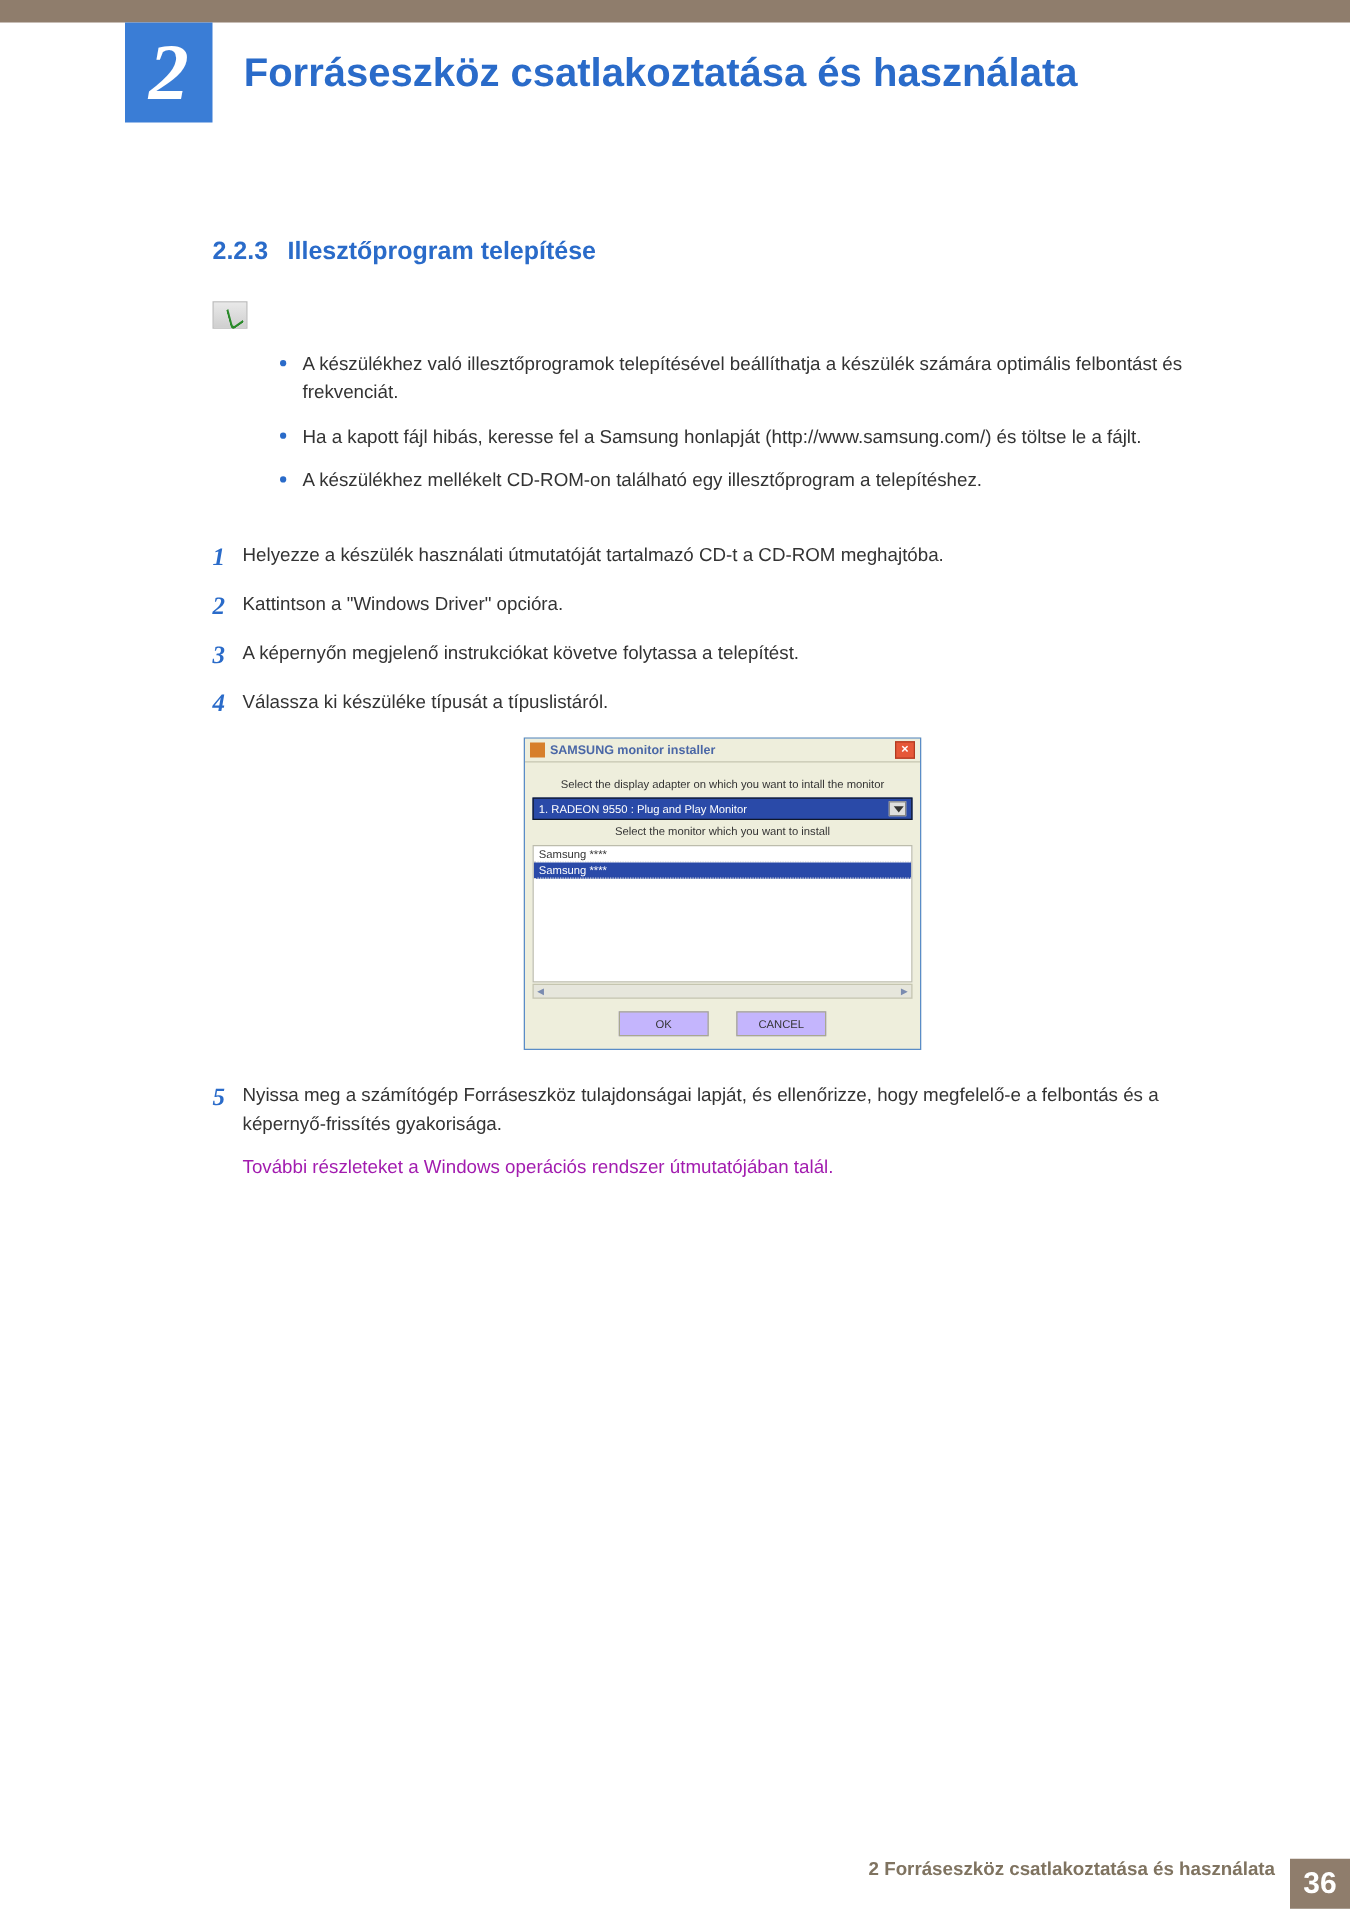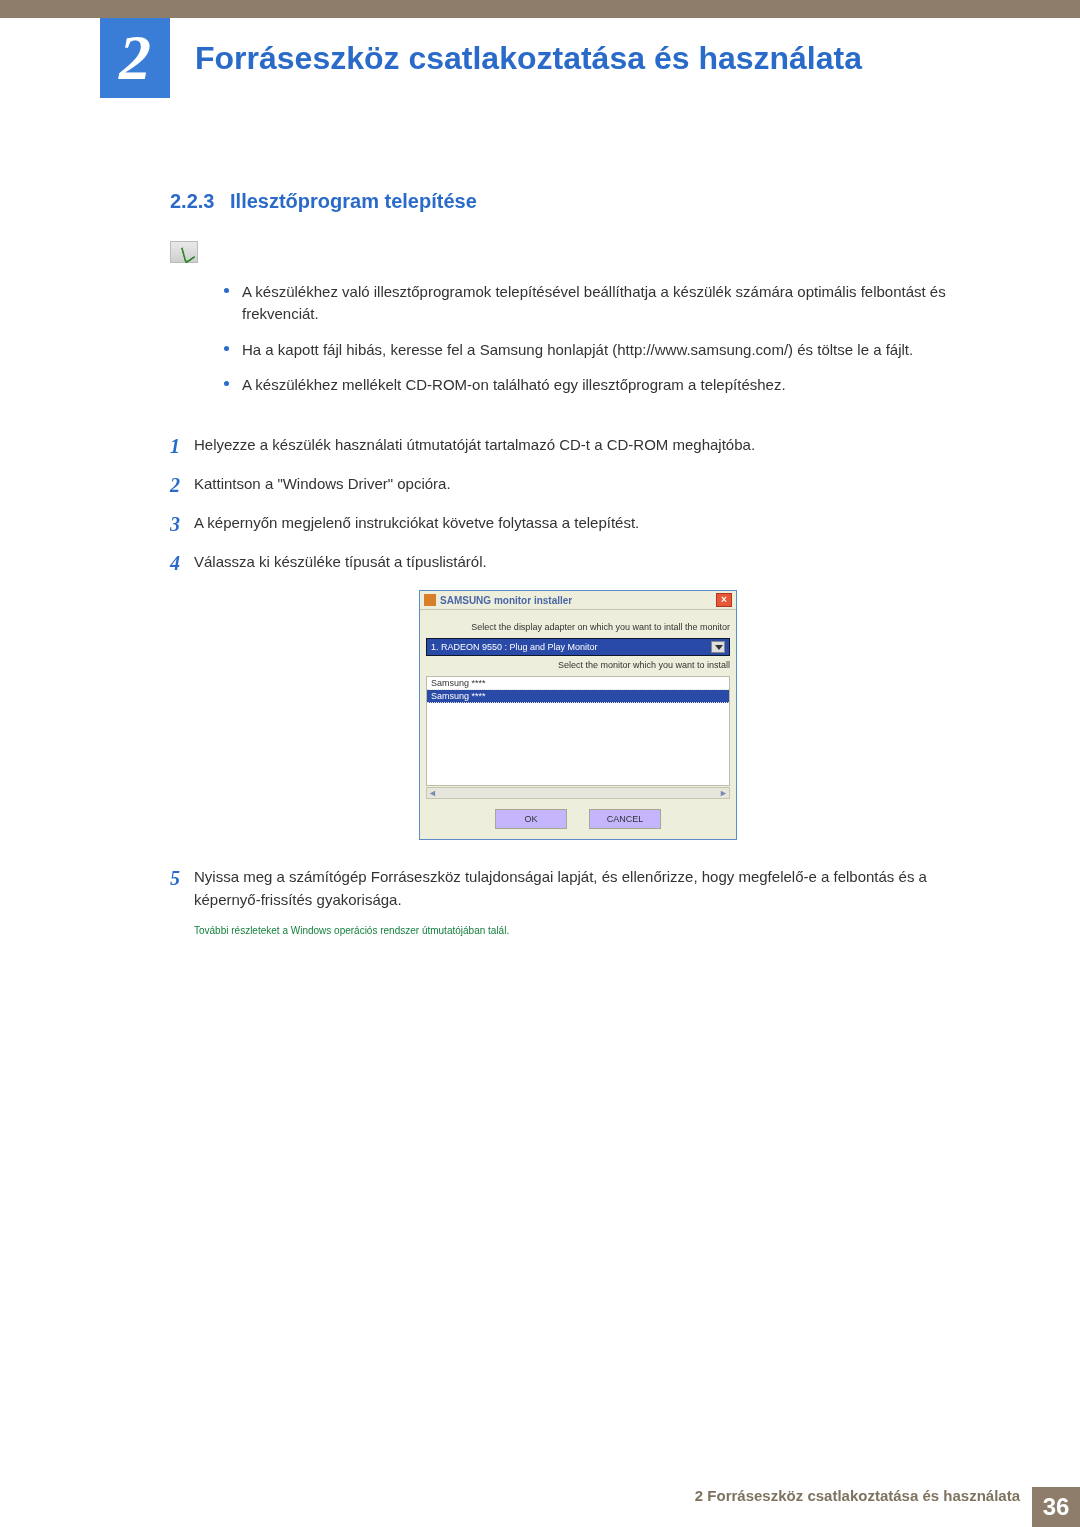--- a/index.html
+++ b/index.html
@@ -117,23 +117,23 @@
     color: #2a6bc9;
     font-style: italic;
     font-size: 20px;
     font-family: Georgia, serif;
     font-weight: bold;
     margin-top: -3px;
   }
   .step-text { flex: 1; }
   .step-extra {
     margin-left: 24px;
-    font-size: 10px;
+    font-size: 15px;
     line-height: 1.5;
-    color: #15803d;
+    color: #a21caf;
     margin-top: 8px;
   }
 
   
   .dialog-wrap {
     display: flex;
     justify-content: center;
     margin: 2px 0 26px 0;
   }
   .dialog {
@@ -170,21 +170,21 @@
     color: #fff;
     font-size: 10px;
     line-height: 12px;
     text-align: center;
     font-weight: bold;
   }
   .dialog-body {
     padding: 8px 6px 10px 6px;
   }
   .dlg-text {
-    text-align: right;
+    text-align: center;
     font-size: 9px;
     color: #333;
     margin: 4px 0 6px 0;
   }
   .dlg-select {
     background: #2a4aa8;
     color: #fff;
     font-size: 9px;
     padding: 2px 4px;
     display: flex;

